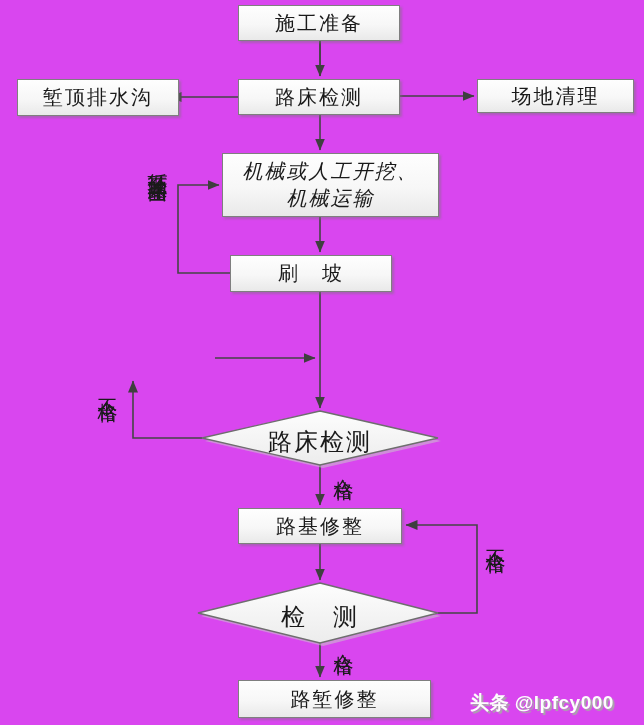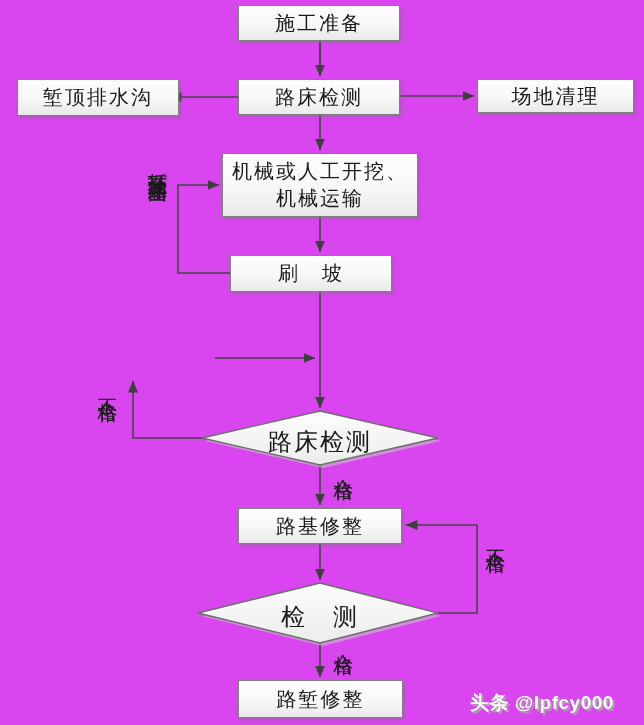--- a/index.html
+++ b/index.html
@@ -113,31 +113,31 @@
   </svg>
 
   <div class="node" style="left:238px; top:5px;  width:162px; height:36px;">施工准备</div>
 
   <div class="node" style="left:238px; top:79px; width:162px; height:36px;">路床检测</div>
 
   <div class="node" style="left:5px; top:79px; width:162px; height:37px;margin-left:12px;">堑顶排水沟</div>
 
   <div class="node" style="left:477px; top:79px; width:157px; height:34px;">场地清理</div>
 
-  <div class="node" style="left:222px; top:153px; width:196px; height:64px; flex-direction:column;">
+  <div class="node" style="left:222px; top:153px; width:217px; height:64px; flex-direction:column;font-style:italic;">
     <span class="l2">机械或人工开挖、</span>
     <span class="l2">机械运输</span>
   </div>
 
   <div class="node" style="left:230px; top:255px; width:162px; height:37px;">刷　坡</div>
 
 
   <div class="node" style="left:238px; top:508px; width:164px; height:36px;">路基修整</div>
 
-  <div class="node" style="left:238px; top:680px; width:165px; height:38px;">路堑修整</div>
+  <div class="node" style="left:238px; top:680px; width:193px; height:38px;">路堑修整</div>
 
   <div class="dlabel" style="left:250px; top:426px; width:140px;">路床检测</div>
 
   <div class="dlabel" style="left:250px; top:601px; width:140px;">检　测</div>
 
   <div class="vlabel" style="left:148px; top:158px;">循环至路基面</div>
 
   <div class="vlabel" style="left:98px; top:383px;">不合格</div>
 
   <div class="vlabel" style="left:334px; top:463px;">合格</div>

